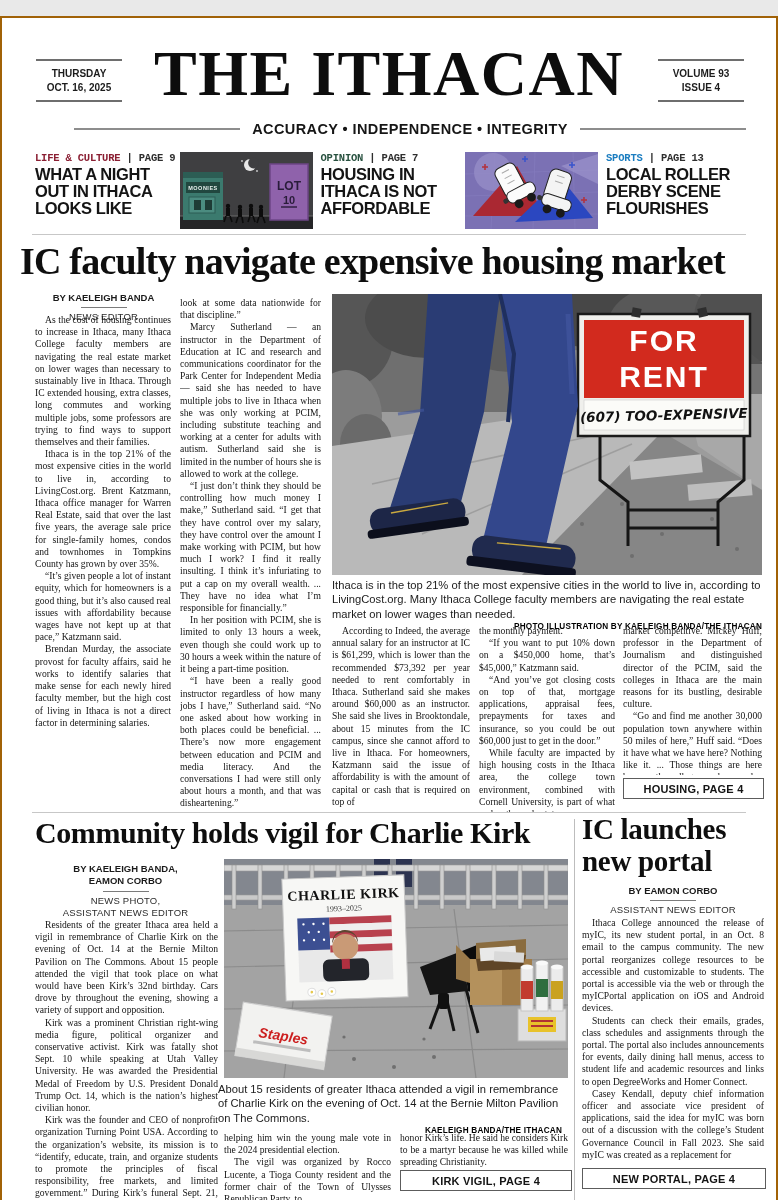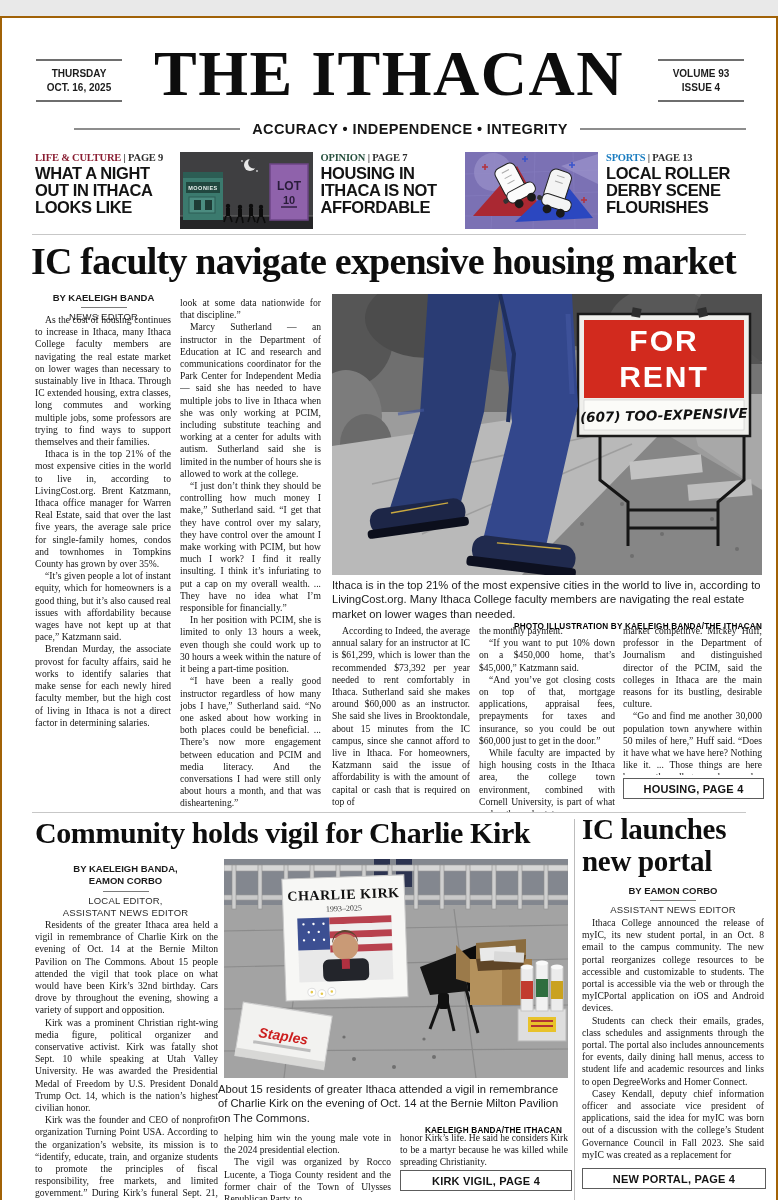--- a/index.html
+++ b/index.html
@@ -20,29 +20,29 @@
     position:absolute;top:24px;left:0;right:0;text-align:center;
     font-family:"Liberation Serif",serif;font-weight:bold;font-size:64px;line-height:1;
     letter-spacing:1.5px;color:#0d0d0d;
   }
   .tagline-row{position:absolute;top:103px;left:72px;right:30px;display:flex;align-items:center;gap:12px;}
   .tagline-row .tl{flex:1;height:2px;background:#8d8d8d;}
   .tagline{font-family:"Liberation Sans",sans-serif;font-weight:bold;font-size:14.5px;letter-spacing:.4px;color:#161616;}
   
   .teasers{position:absolute;top:134px;left:33px;right:33px;height:80px;display:flex;justify-content:space-between;}
   .teaser-text{width:137px;}
-  .kicker{font-family:Liberation Serif, serif;font-weight:bold;font-size:10.5px;letter-spacing:-.2px;white-space:nowrap;}
+  .kicker{font-family:Liberation Mono, monospace;font-weight:bold;font-size:10.5px;letter-spacing:-.2px;white-space:nowrap;}
   .kicker .page-ref{color:#2e2e2e;}
   .teaser-headline{font-family:"Liberation Sans",sans-serif;font-weight:bold;font-size:16.5px;line-height:1.02;letter-spacing:-.4px;color:#141414;margin-top:2px;}
   .teaser-art{width:133px;height:77px;}
   .teaser-art svg{display:block;width:133px;height:77px;}
   .rule-h{position:absolute;left:30px;right:30px;height:1px;background:#c7c7c7;}
   
   .lead-headline{
-    position:absolute;top:221px;left:29px;right:20px;white-space:nowrap;overflow:hidden;
+    position:absolute;top:221px;left:18px;right:20px;white-space:nowrap;overflow:hidden;
     font-weight:bold;font-size:38px;letter-spacing:-.8px;color:#0e0e0e;
   }
   .byline-block{position:absolute;text-align:center;font-family:"Liberation Sans",sans-serif;color:#1a1a1a;}
   .byline-name{font-weight:bold;font-size:9.5px;line-height:1.3;}
   .byline-rule{width:46px;height:1px;background:#7b7b7b;margin:3px auto;}
   .byline-title{font-size:9.5px;line-height:1.3;letter-spacing:.2px;color:#2c2c2c;}
   .bodycol{position:absolute;overflow:hidden;}
   .bodycol p{margin:0;text-indent:10px;text-align:justify;font-size:9.6px;line-height:12.2px;color:#141414;}
   .bodycol p.cont{text-indent:0;}
   .lead-photo{position:absolute;left:330px;top:276px;width:430px;height:281px;}
@@ -343,21 +343,21 @@
 
   <div class="rule-h" style="top:794px"></div>
   <div class="vrule" style="left:572px;top:801px;height:388px"></div>
 
   <div class="vigil-headline">Community holds vigil for Charlie Kirk</div>
 
   <div class="byline-block" style="left:36px;top:845px;width:175px">
     <div class="byline-name">BY KAELEIGH BANDA,</div>
     <div class="byline-name">EAMON CORBO</div>
     <div class="byline-rule"></div>
-    <div class="byline-title">LOCAL EDITOR,</div>
+    <div class="byline-title">NEWS PHOTO,</div>
     <div class="byline-title">ASSISTANT NEWS EDITOR</div>
   </div>
 
   <div class="bodycol" style="left:33px;top:901px;width:183px;height:294px">
     <p>Residents of the greater Ithaca area held a vigil in remembrance of Charlie Kirk on the evening of Oct. 14 at the Bernie Milton Pavilion on The Commons. About 15 people attended the vigil that took place on what would have been Kirk’s 32nd birthday. Cars drove by throughout the evening, showing a variety of support and opposition.</p>
     <p>Kirk was a prominent Christian right-wing media figure, political organizer and conservative activist. Kirk was fatally shot Sept. 10 while speaking at Utah Valley University. He was awarded the Presidential Medal of Freedom by U.S. President Donald Trump Oct. 14, which is the nation’s highest civilian honor.</p>
     <p>Kirk was the founder and CEO of nonprofit organization Turning Point USA. According to the organization’s website, its mission is to “identify, educate, train, and organize students to promote the principles of fiscal responsibility, free markets, and limited government.” During Kirk’s funeral Sept. 21, Trump said Kirk played an integral role in</p>
   </div>
 
   <div class="vigil-photo">

